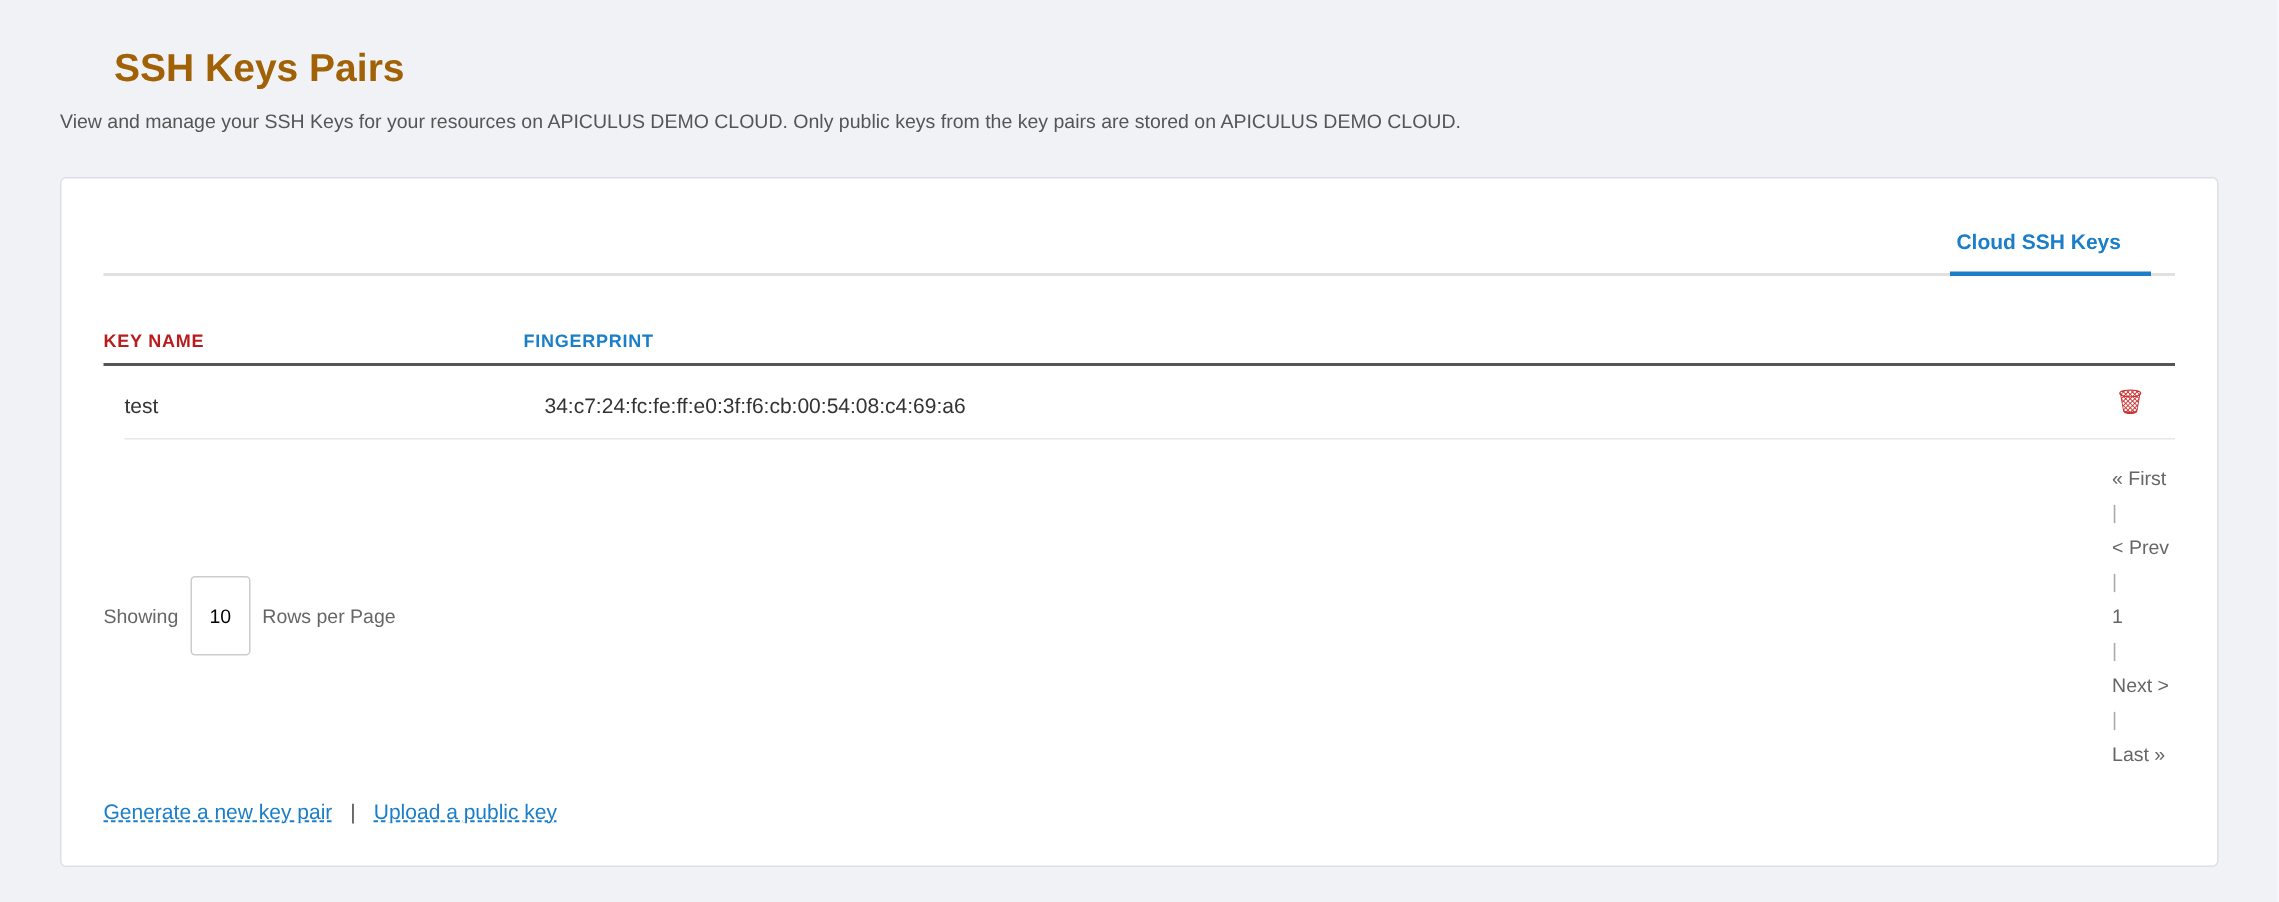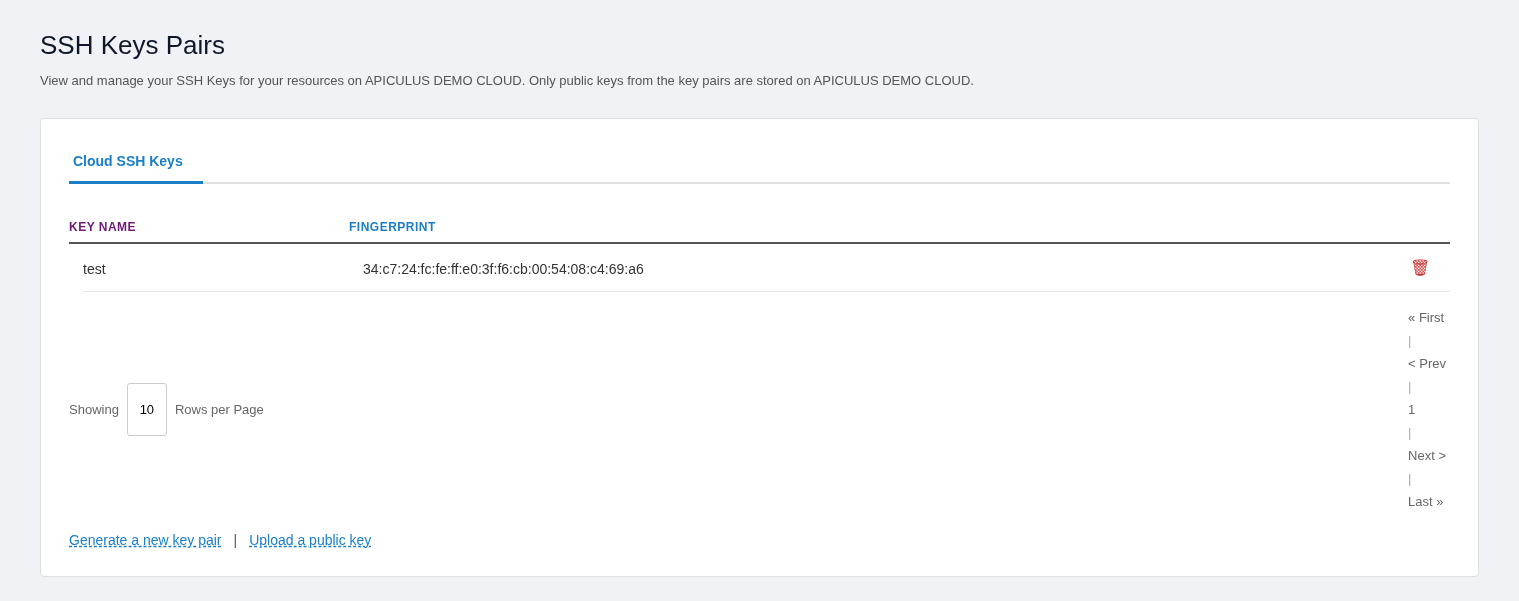--- a/index.html
+++ b/index.html
@@ -8,39 +8,41 @@
       background: #f0f2f5;
       color: #333;
       font-size: 14px;
     }
     .page-container {
       padding: 30px 40px;
       max-width: 1519px;
     }
     .page-title {
       font-size: 26px;
-      font-weight: 400;
-      color: #0f172a;
+      font-weight: 700;
+      color: #a16207;
       margin-bottom: 12px;
+      margin-left: 36px;
     }
     .page-description {
       font-size: 13px;
       color: #555;
       margin-bottom: 30px;
     }
     .card {
       background: #fff;
       border: 1px solid #dce0e6;
       border-radius: 4px;
       padding: 24px 28px 28px 28px;
     }
     .tabs {
       display: flex;
       border-bottom: 2px solid #e0e0e0;
       margin-bottom: 28px;
+      justify-content: flex-end;
     }
     .tab {
       padding: 10px 20px 12px 4px;
       margin-right: 16px;
       cursor: pointer;
       font-size: 14px;
       color: #555;
       border-bottom: 3px solid transparent;
       margin-bottom: -2px;
       text-decoration: none;
@@ -55,21 +57,21 @@
     }
     .table-header {
       display: flex;
       padding: 8px 0;
       border-bottom: 2px solid #555;
     }
     .col-key-name {
       flex: 0 0 280px;
       font-size: 12px;
       font-weight: 700;
-      color: #701a75;
+      color: #b91c1c;
       letter-spacing: 0.5px;
       text-transform: uppercase;
     }
     .col-fingerprint {
       flex: 1;
       font-size: 12px;
       font-weight: 700;
       color: #1a7ec8;
       letter-spacing: 0.5px;
       text-transform: uppercase;

